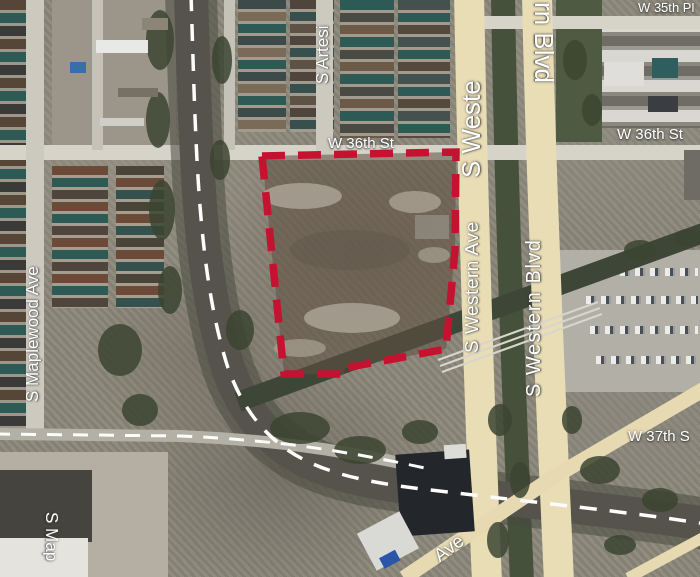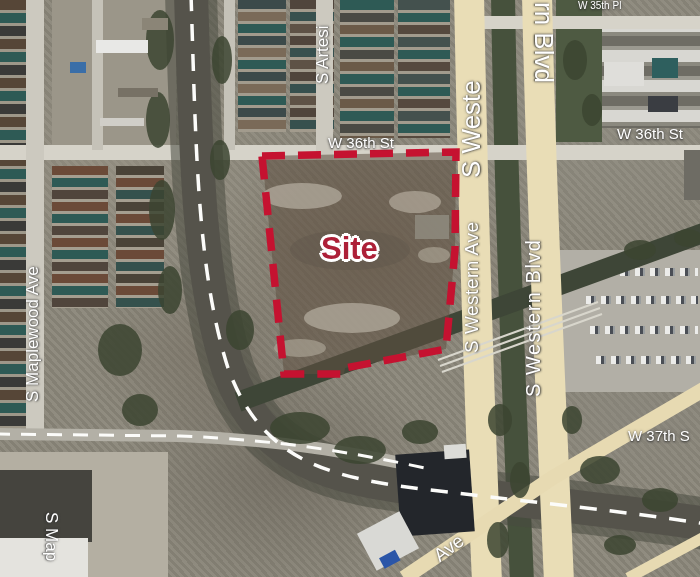--- a/index.html
+++ b/index.html
@@ -146,23 +146,22 @@
         <rect x="372" y="552" width="18" height="12" fill="#2b56a8"></rect>
       </g>
     </g>
 
     <path d="M 191,-6 C 196,150 197,270 228,368 C 262,462 330,478 430,490 C 540,503 630,512 706,524" stroke="#fcfcfa" stroke-width="3.5" fill="none" stroke-dasharray="17 13"></path>
     <path d="M -5,434 L 180,436 C 280,440 350,452 425,468" stroke="#fcfcfa" stroke-width="3" fill="none" stroke-dasharray="15 11"></path>
 
     <polygon points="262,156 456,152 455,250 446,349 345,368 344,374 284,374" fill="none" stroke="#c51230" stroke-width="7.5" stroke-dasharray="23 13"></polygon>
   </svg>
 
-  <div class="site-lbl">Site</div>
 
-  <div class="lbl" style="left:578px;top:1px;font-size:10px;">W 35th Pl</div>
+  <div class="lbl" style="left:638px;top:1px;font-size:13px;">W 35th Pl</div>
   <div class="lbl" style="left:328px;top:135px;font-size:15px;">W 36th St</div>
   <div class="lbl" style="left:617px;top:126px;font-size:15px;">W 36th St</div>
   <div class="lbl" style="left:628px;top:428px;font-size:15px;">W 37th S</div>
 
   <div class="lbl rot-ccw" style="left:314px;top:84px;font-size:17px;">S Artesi</div>
   <div class="lbl rot-ccw" style="left:458px;top:178px;font-size:26px;">S Weste</div>
   <div class="lbl rot-cw" style="left:557px;top:2px;font-size:26px;">rn Blvd</div>
   <div class="lbl rot-ccw" style="left:462px;top:353px;font-size:19px;letter-spacing:.5px;">S Western Ave</div>
   <div class="lbl rot-ccw" style="left:523px;top:397px;font-size:20px;letter-spacing:1.5px;">S Western Blvd</div>
   <div class="lbl rot-ccw" style="left:24px;top:402px;font-size:17px;">S Maplewood Ave</div>

